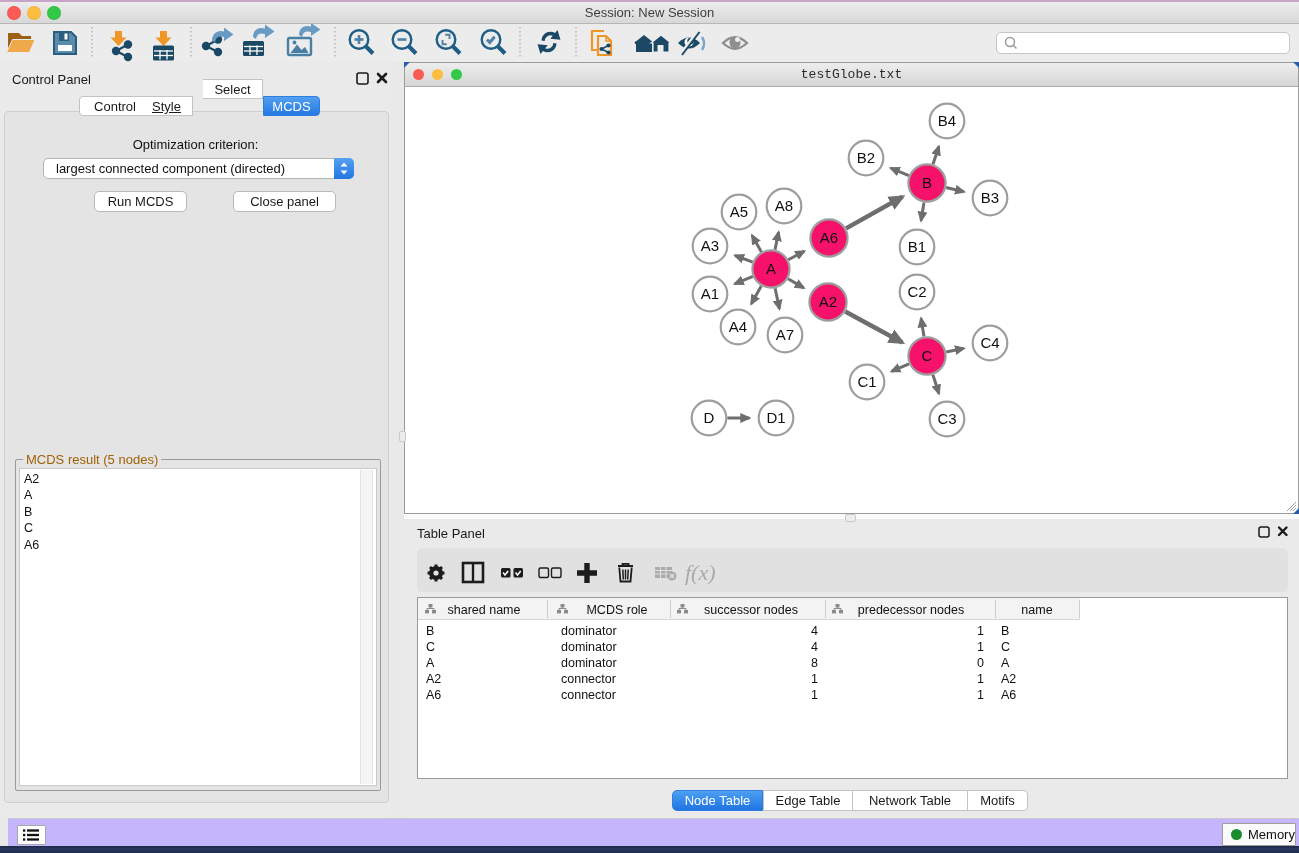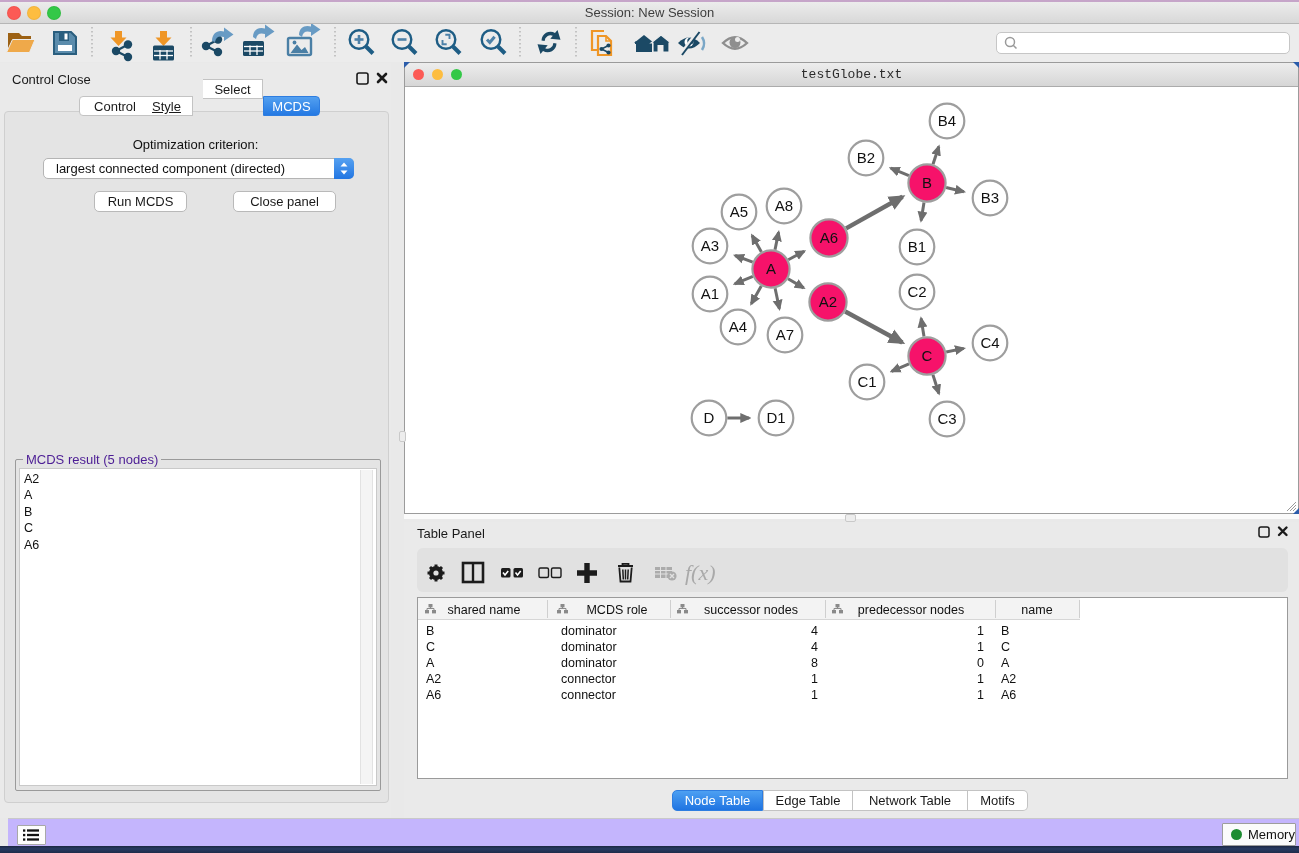--- a/index.html
+++ b/index.html
@@ -190,21 +190,21 @@
     </g>
   </svg>
   <div id="searchbox">
     <svg width="16" height="16" style="position:absolute;left:6px;top:2px;">
       <circle cx="7" cy="7" r="4.5" fill="none" stroke="#9a9a9a" stroke-width="1.5"></circle>
       <line x1="10.2" y1="10.2" x2="13.5" y2="13.5" stroke="#9a9a9a" stroke-width="1.5"></line>
     </svg>
   </div>
 </div>
 <div class="abs" id="ctrlpanel">
-  <div class="paneltitle" style="position:absolute;left:12px;top:9px;">Control Close</div>
+  <div class="paneltitle" style="position:absolute;left:12px;top:9px;">Control Panel</div>
   <svg width="40" height="16" style="position:absolute;left:355px;top:8px;">
     <rect x="2" y="2" width="11" height="11" rx="2" fill="none" stroke="#1a1a1a" stroke-width="1.6"></rect>
     <path d="M23 3 L31 11 M31 3 L23 11" stroke="#1a1a1a" stroke-width="2.6" stroke-linecap="round"></path>
   </svg>
   <div id="cp-inner"></div>
   <div class="tabseg" style="left:79px;top:33px;width:72px;height:20px;line-height:19px;border-radius:4px 0 0 4px;">Control</div>
   <div class="tabseg" style="left:141px;top:33px;width:52px;height:20px;line-height:19px;border-left:none;text-decoration:underline;">Style</div>
   <div class="tabseg" style="left:203px;top:16px;width:60px;height:20px;line-height:19px;border-left:none;">Select</div>
   <div class="tabseg" style="left:263px;top:33px;width:57px;height:20px;line-height:19px;border-radius:0 4px 4px 0;border:1px solid #2e7de0;background:linear-gradient(#53a0f0,#2479e3);color:#fff;">MCDS</div>
   <div style="position:absolute;left:0;top:74px;width:391px;text-align:center;font-size:13px;color:#111;">Optimization criterion:</div>
@@ -213,21 +213,21 @@
     <div style="position:absolute;right:-1px;top:-1px;width:20px;height:21px;background:linear-gradient(#56a1f1,#2276e2);border-radius:0 5px 5px 0;">
       <svg width="20" height="21">
           <path d="M10 4.5 L13.5 8.5 L6.5 8.5 Z" fill="#fff"></path>
           <path d="M10 16.5 L13.5 12.5 L6.5 12.5 Z" fill="#fff"></path>
         </svg>
     </div>
   </div>
   <div class="mbtn" style="left:94px;top:128px;width:93px;height:21px;line-height:20px;">Run MCDS</div>
   <div class="mbtn" style="left:202px;top:128px;width:103px;height:21px;line-height:20px;margin-left:31px;">Close panel</div>
   <div style="position:absolute;left:15px;top:396px;width:366px;height:332px;border:1px solid #9a9a9a;border-radius:2px;box-sizing:border-box;">
-    <div style="position:absolute;left:7px;top:-8px;background:#e4e4e4;padding:0 3px;font-size:13px;color:#4c1d95;">MCDS result (5 nodes)</div>
+    <div style="position:absolute;left:7px;top:-8px;background:#e4e4e4;padding:0 3px;font-size:13px;color:#a16207;">MCDS result (5 nodes)</div>
     <div style="position:absolute;left:3px;top:8px;width:358px;height:318px;background:#fff;border:1px solid #c9c9c9;box-sizing:border-box;">
       <div style="position:absolute;left:4px;top:2px;font-size:12.5px;line-height:16.4px;color:#111;">A2<br>A<br>B<br>C<br>A6</div>
       <div style="position:absolute;right:3px;top:1px;width:13px;height:314px;background:#f4f4f4;border-left:1px solid #e2e2e2;border-right:1px solid #e2e2e2;box-sizing:border-box;"></div>
     </div>
   </div>
 </div>
 <div class="abs" id="netwin">
   <div id="nettitle">
     <div class="tl" style="position:absolute;left:8px;top:6px;width:11px;height:11px;border-radius:50%;background:#fc5a55;"></div>
     <div class="tl" style="position:absolute;left:27px;top:6px;width:11px;height:11px;border-radius:50%;background:#fdbd40;"></div>

